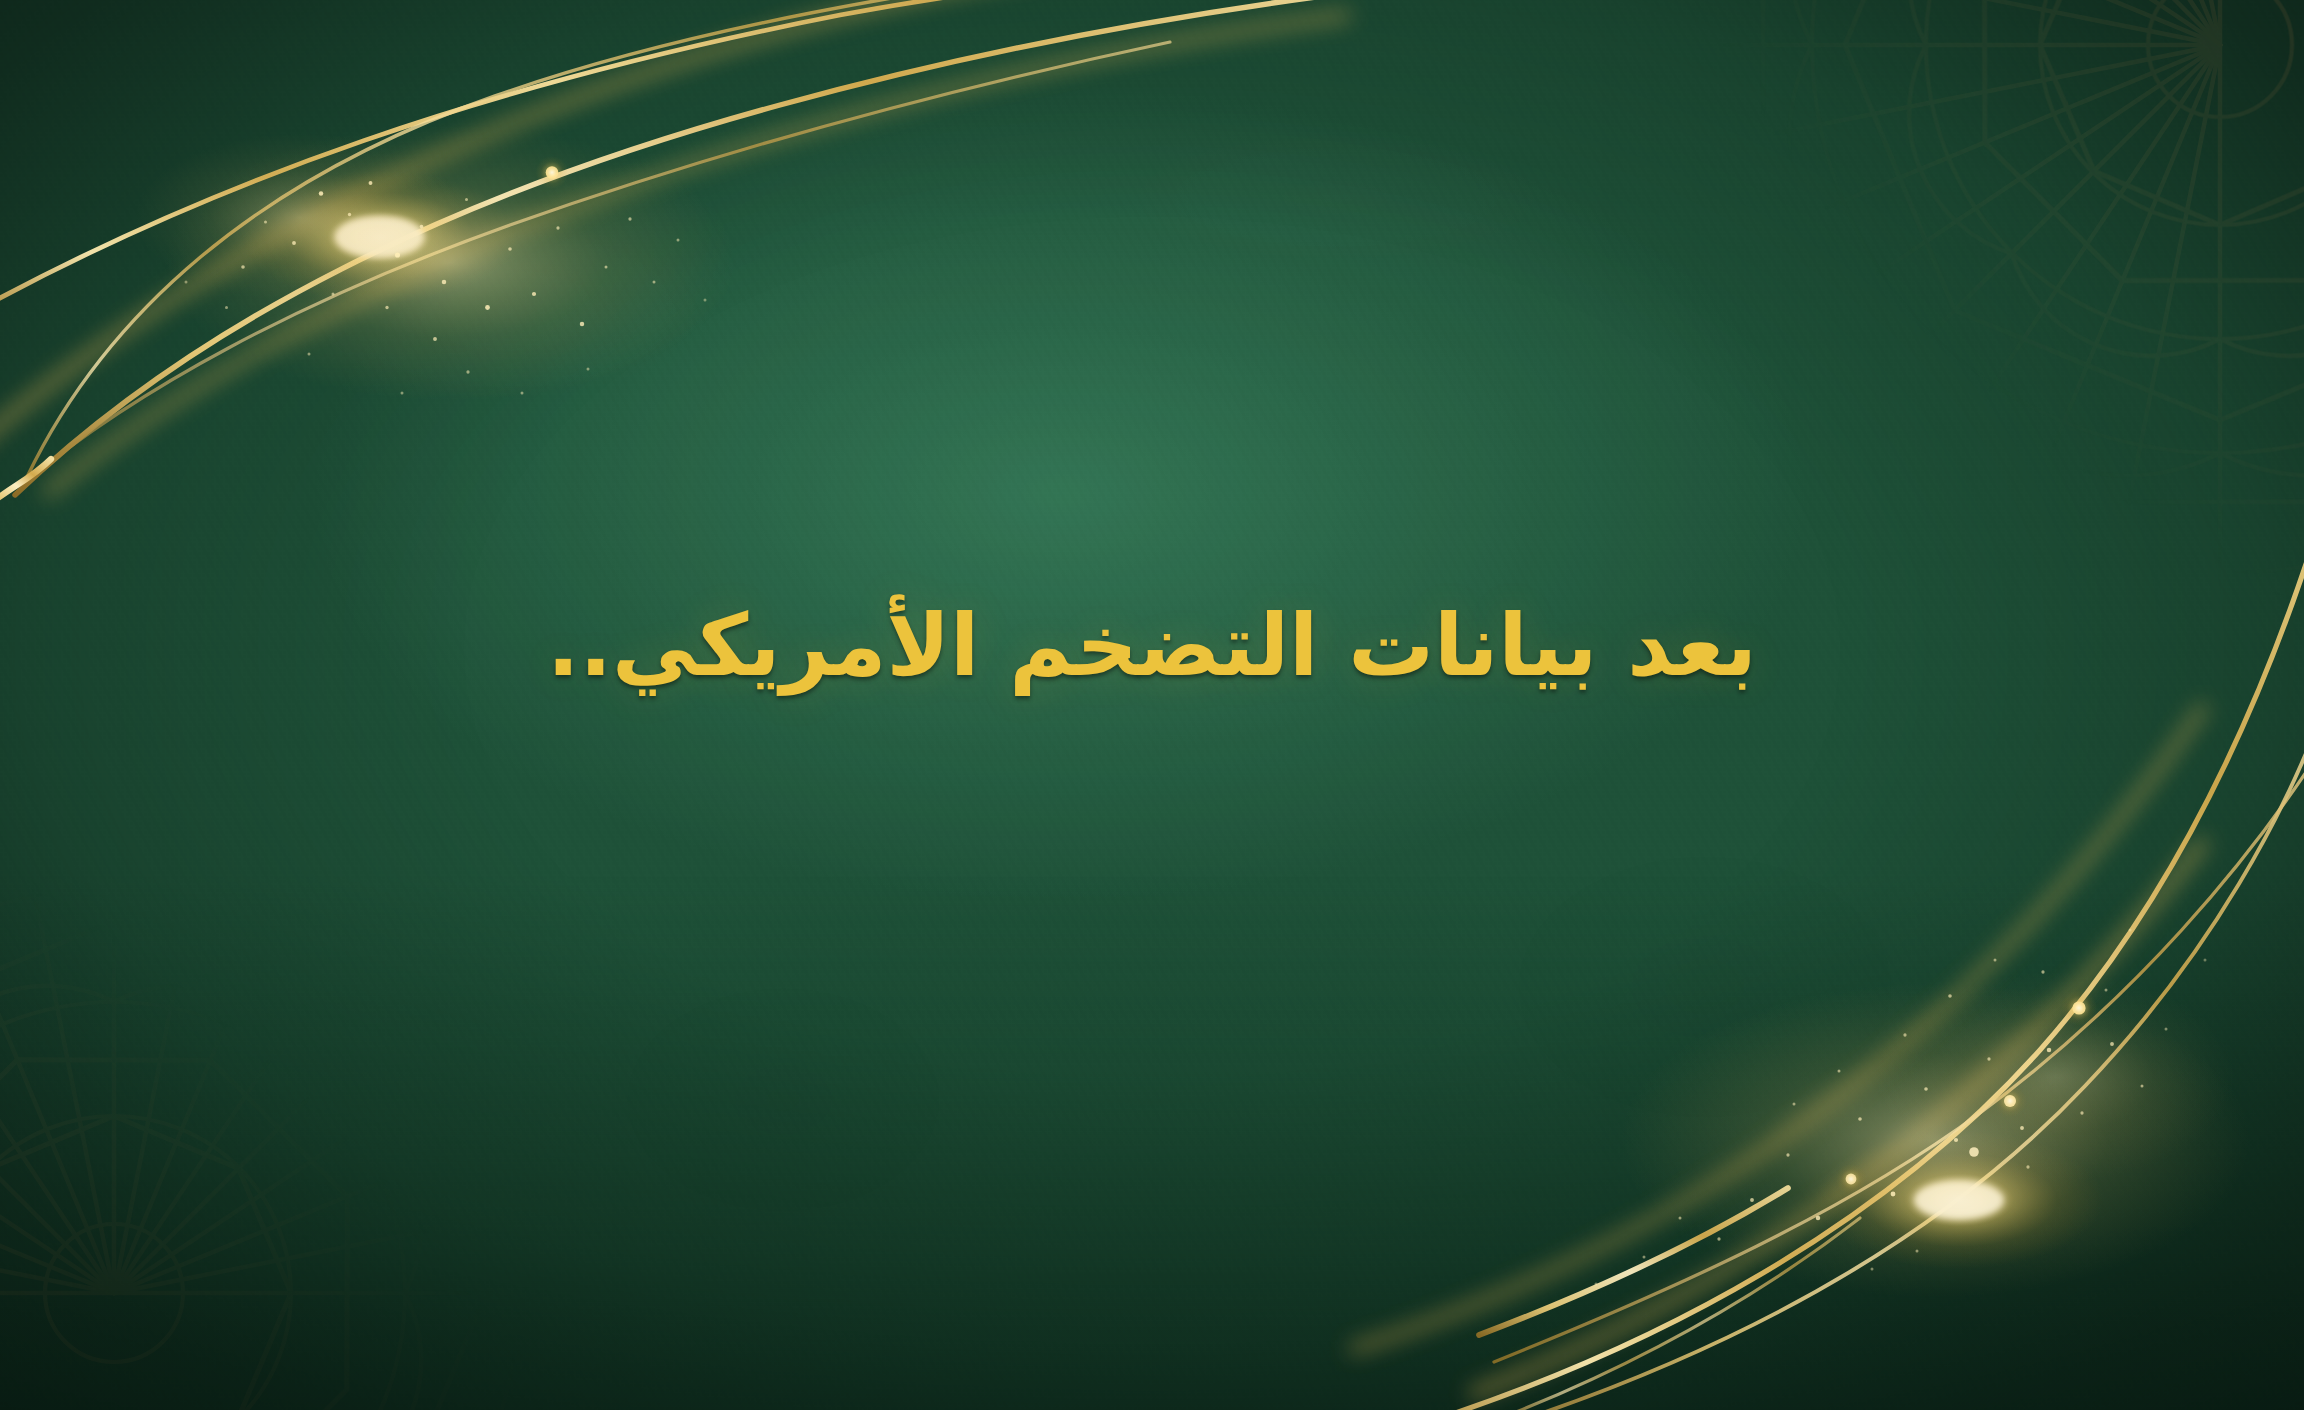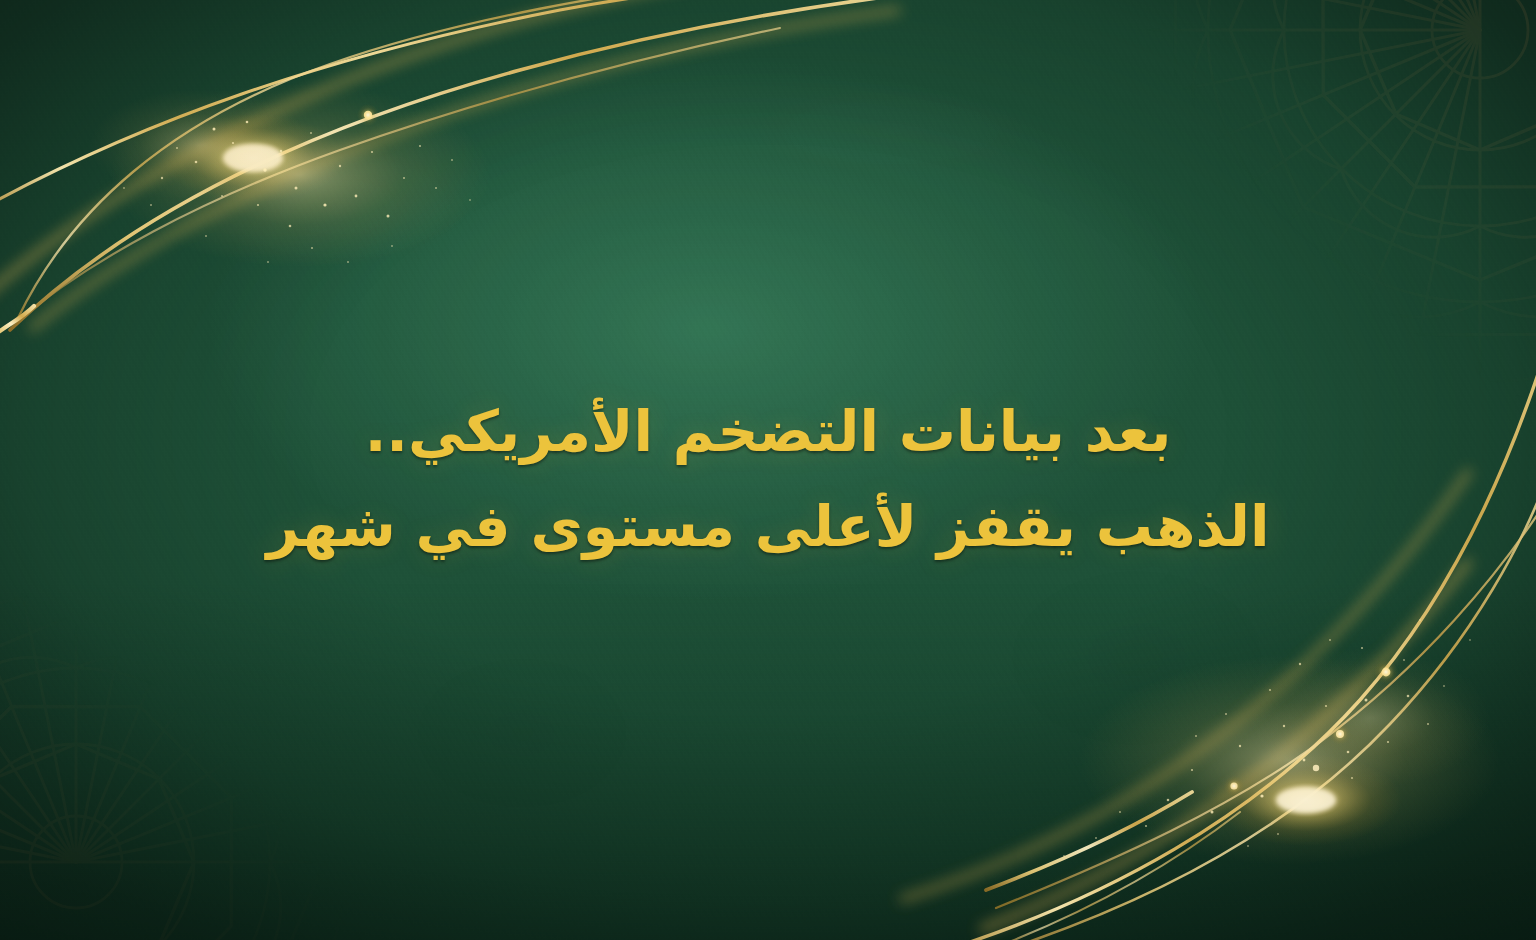--- a/index.html
+++ b/index.html
@@ -411,16 +411,15 @@
         <circle cx="1352" cy="778" r="1.1" opacity=".6"></circle>
       <circle cx="1278" cy="834" r="1" opacity=".5"></circle>
         <circle cx="1248" cy="846" r="1" opacity=".46"></circle>
       <circle cx="1420" cy="620" r="1" opacity=".4"></circle>
         <circle cx="1470" cy="640" r="1" opacity=".38"></circle>
     </g>
   </svg>
 
   <div id="headline">
     <span class="line">بعد بيانات التضخم الأمريكي..</span>
-    <span class="line">الذهب يقفز لأعلى مستوى في شهر</span>
   </div>
 
 </div>
 
 </body></html>

